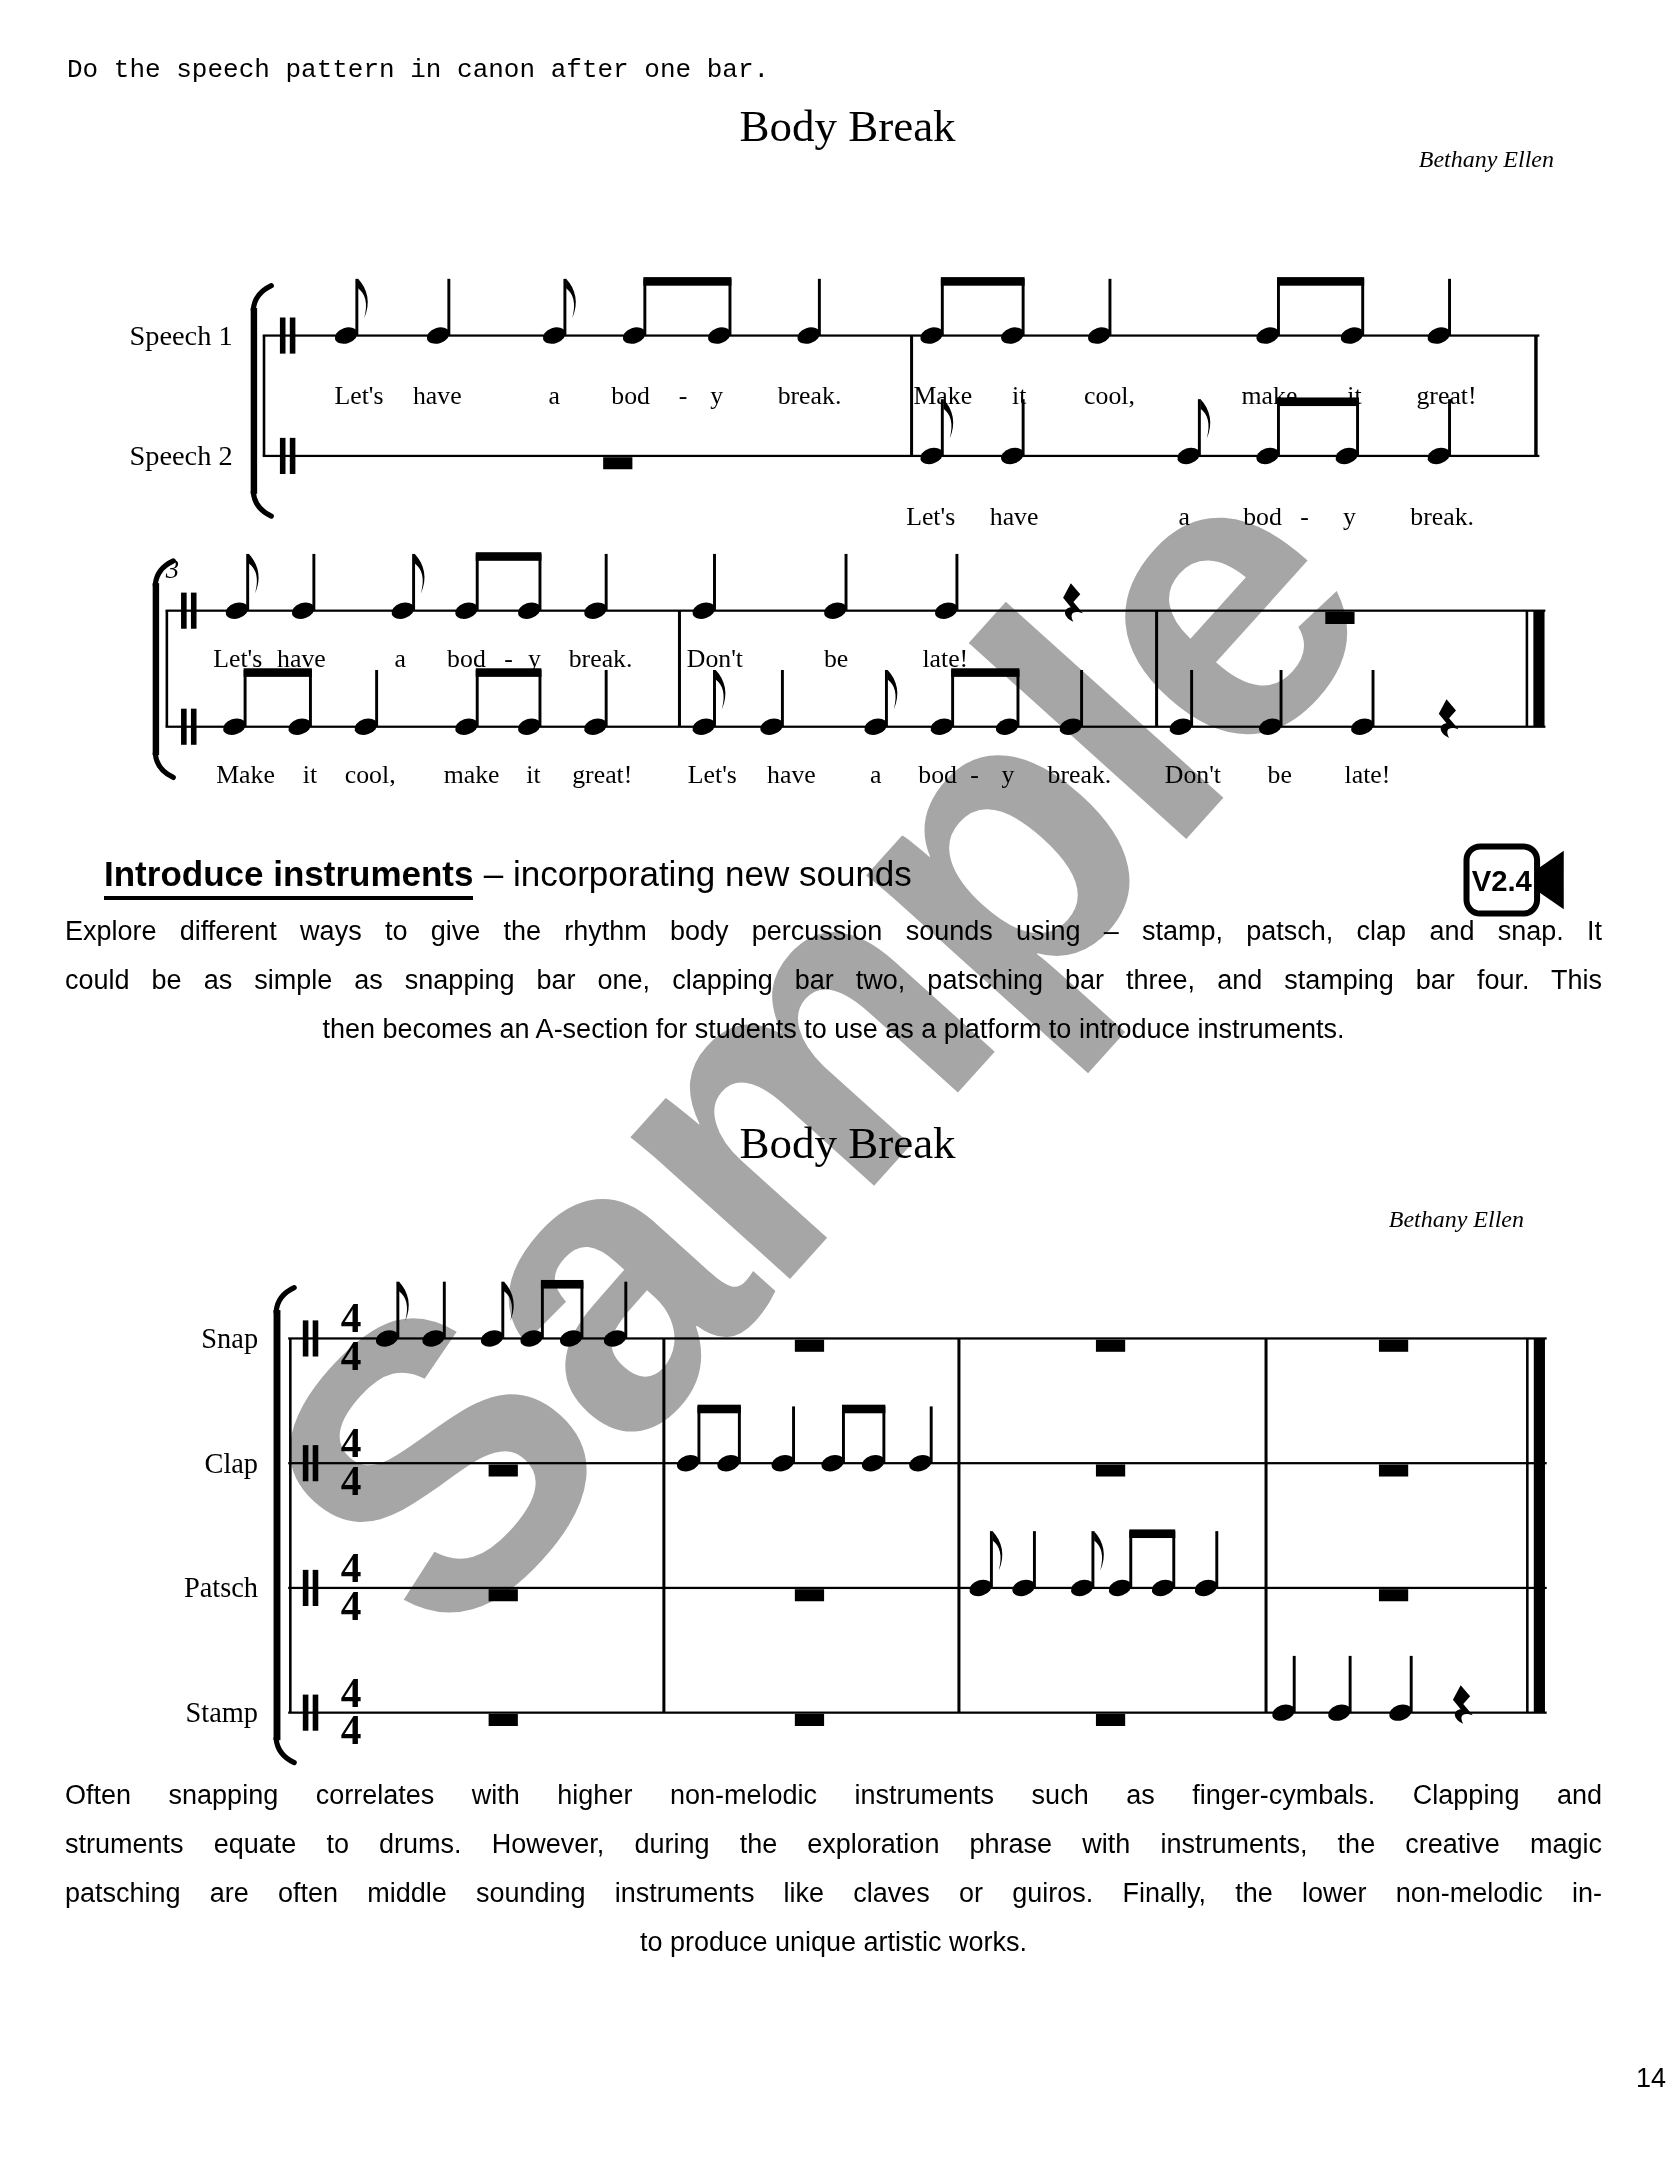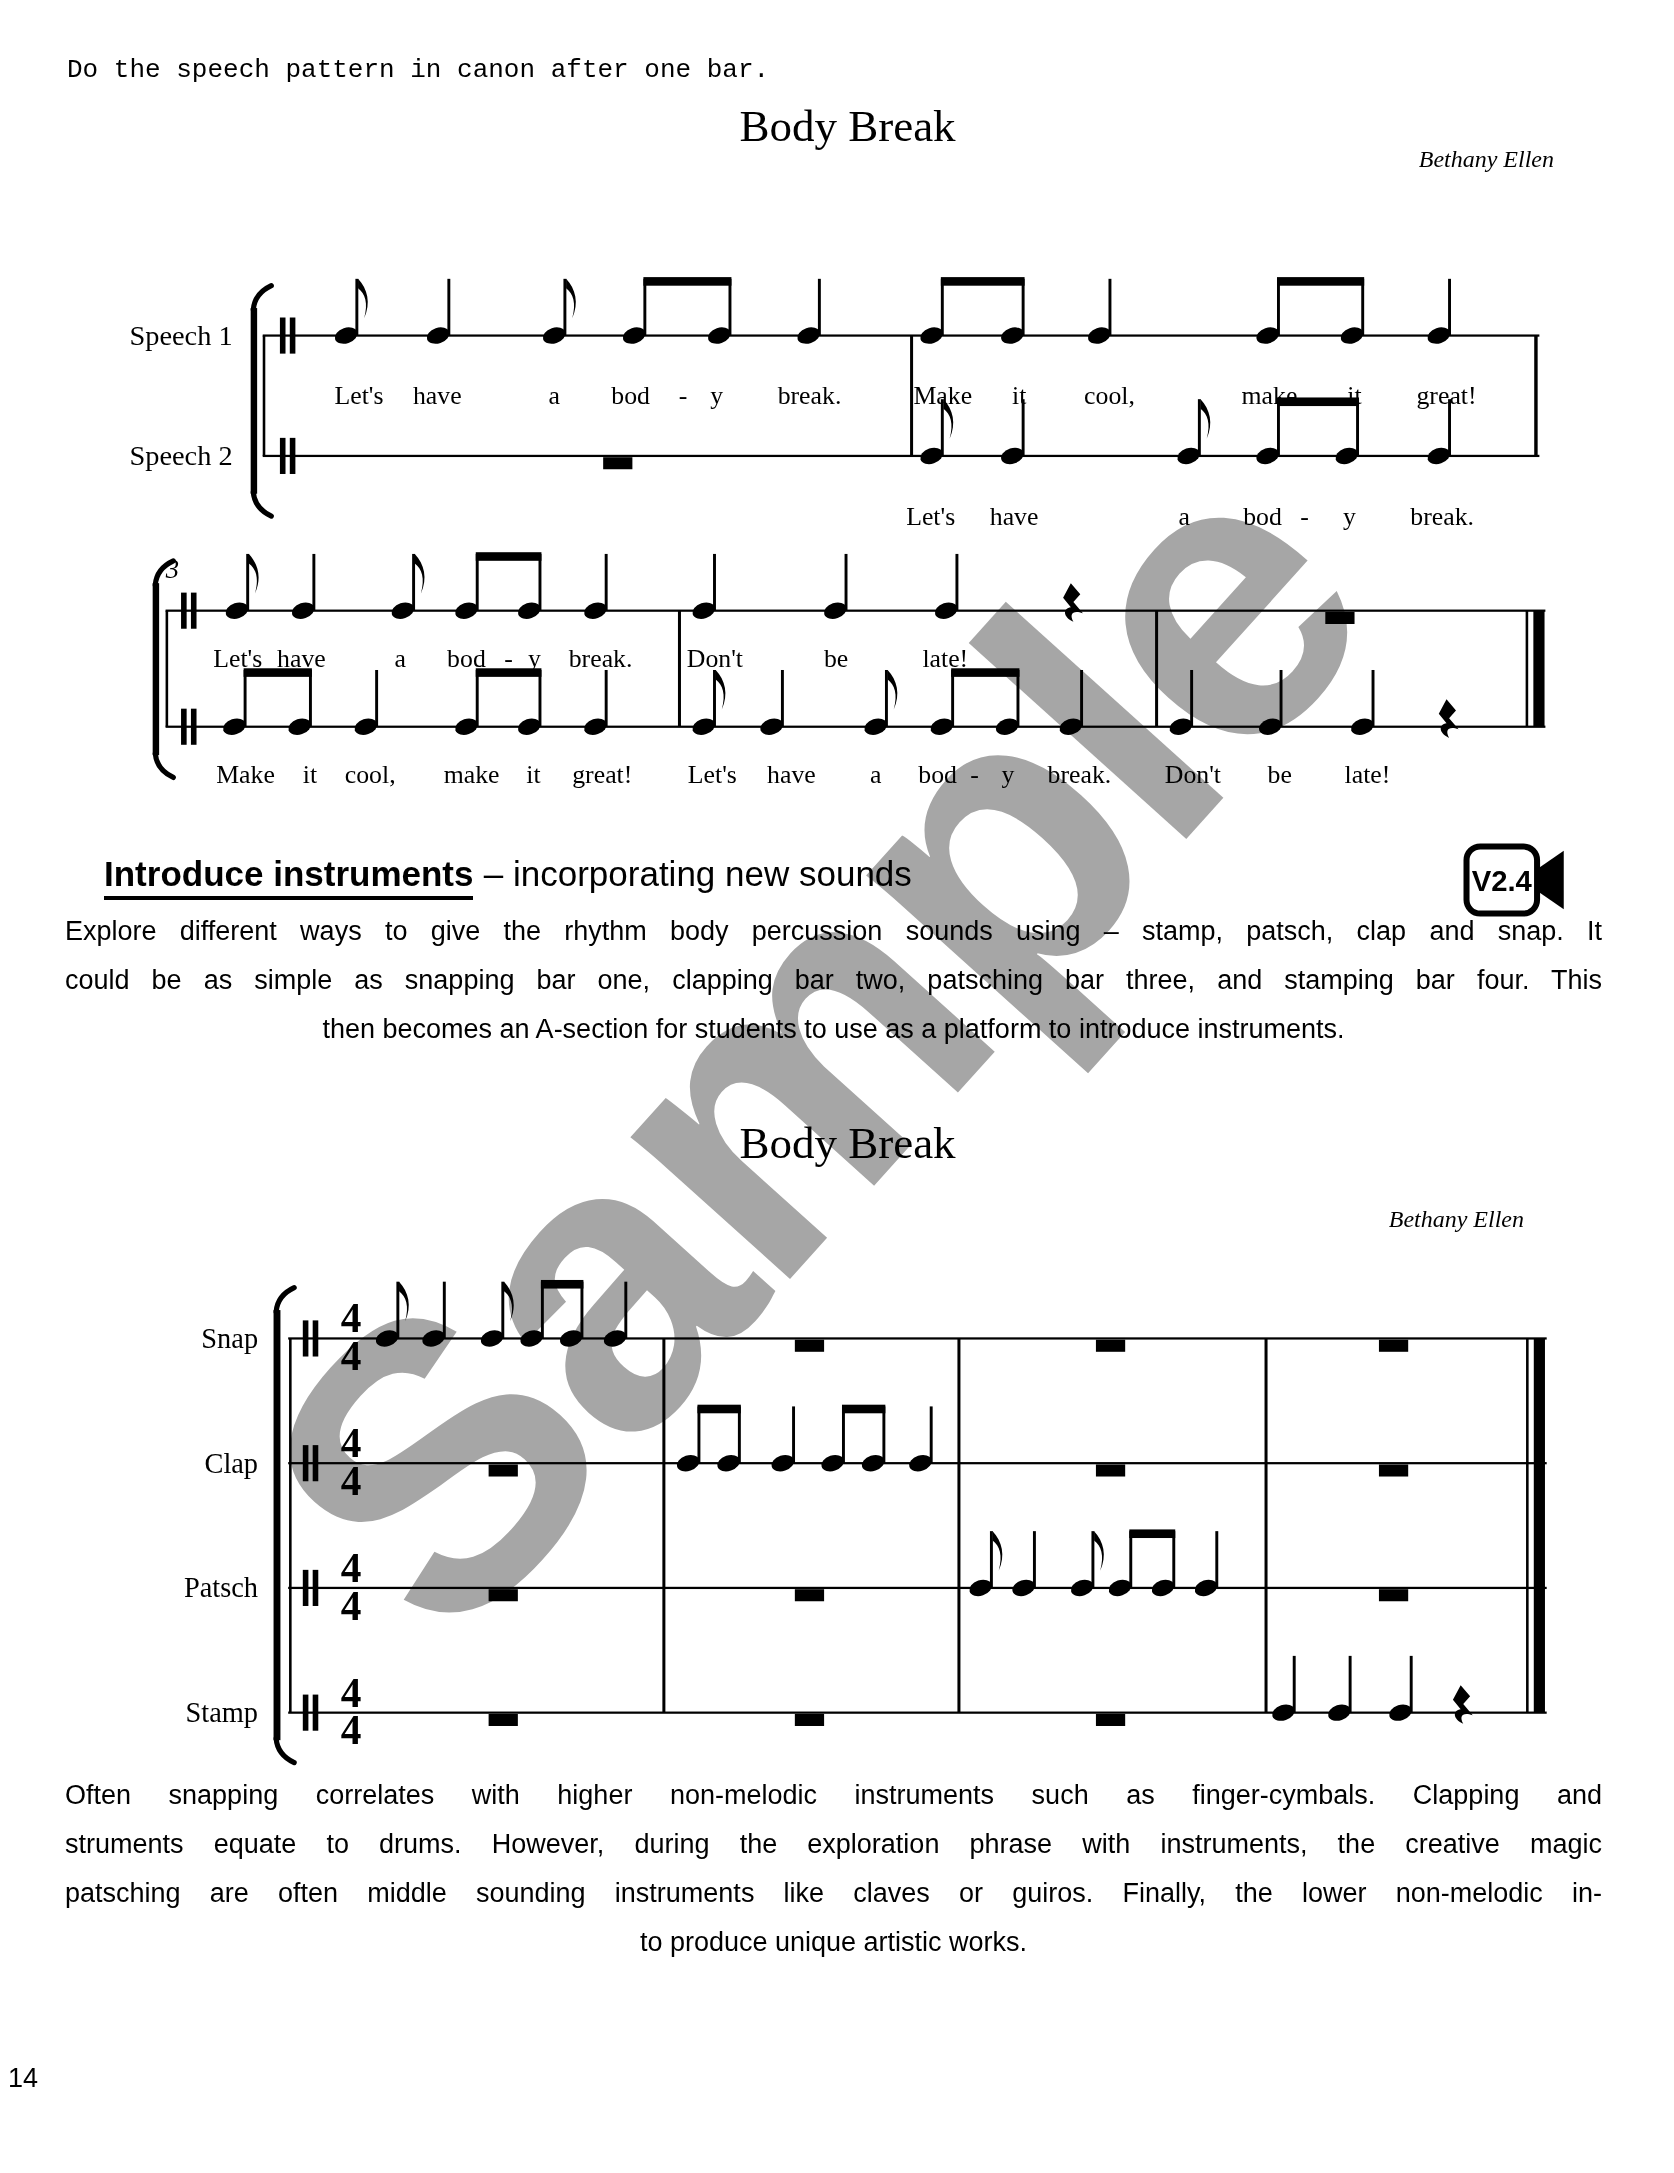--- a/index.html
+++ b/index.html
@@ -11,21 +11,21 @@
              color:#a6a6a6;white-space:nowrap;z-index:0;letter-spacing:-6.9px;}
   .instruction{left:67px;top:55px;font-size:26px;font-family:Liberation Mono, monospace;}
   .title{left:0;width:1695px;text-align:center;font-family:"Liberation Serif",serif;font-size:45px;}
   .composer{font-family:"Liberation Serif",serif;font-size:24px;font-style:italic;}
   .heading{left:65px;top:854px;font-size:35px;white-space:nowrap;margin-left:39px;}
   .heading .hb{font-weight:bold;border-bottom:4.3px solid #000;padding-bottom:2.6px;}
   .heading .hr{margin-left:10.3px;}
   .para{left:65px;width:1537px;font-size:27px;line-height:49px;}
   .para .jline{text-align:justify;text-align-last:justify;}
   .para .lastline{text-align:center;}
-  .pagenum{left:8px;top:2063px;width:1666px;text-align:left;font-size:27px;}
+  .pagenum{left:0;top:2063px;width:1666px;text-align:right;font-size:27px;}
   svg{position:absolute;left:0;overflow:visible;}
   svg .ink{fill:#000;}
   svg .beam{fill:#000;}
   svg .wing{fill:none;stroke:#000;stroke-width:6;stroke-linecap:round;}
   svg text{fill:#000;}
   .lyr{font-family:"Liberation Serif",serif;font-size:30px;text-anchor:middle;}
   .plabel{font-family:"Liberation Serif",serif;font-size:33px;text-anchor:end;}
   .tsig{font-family:"Liberation Serif",serif;font-size:48px;font-weight:bold;text-anchor:middle;}
   .mnum{font-family:"Liberation Serif",serif;font-size:31px;font-style:italic;text-anchor:middle;}
 </style>

